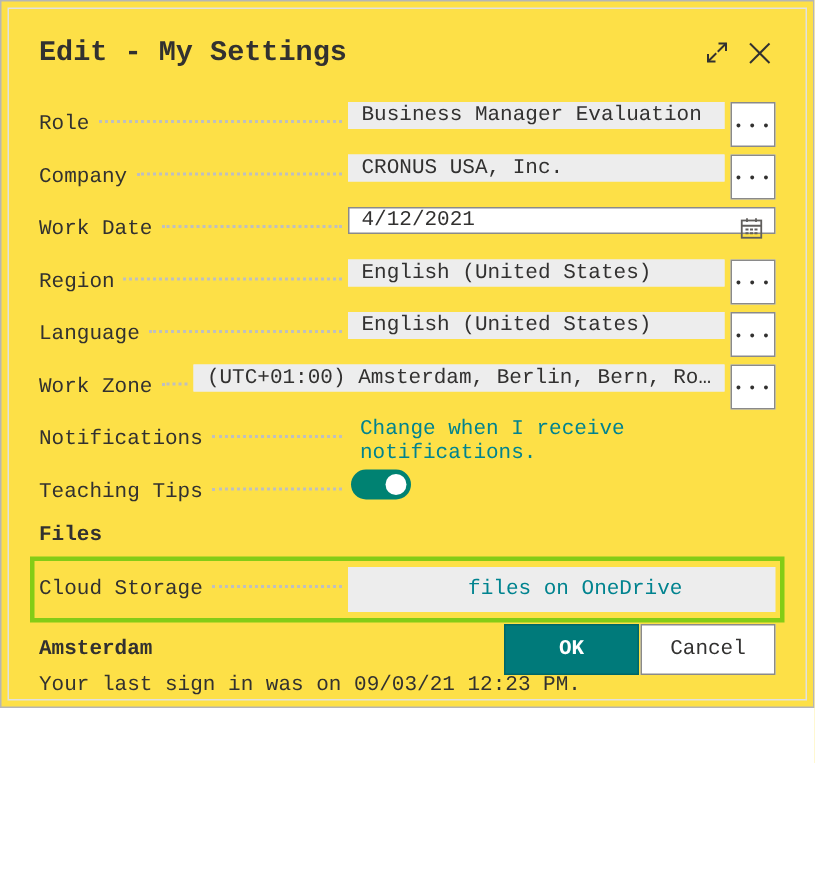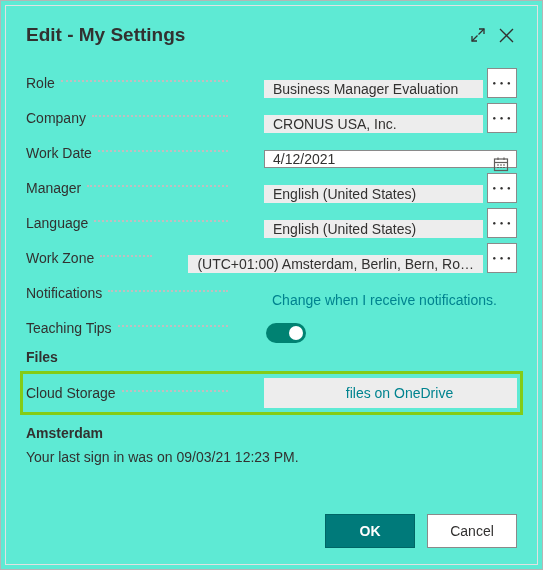--- a/index.html
+++ b/index.html
@@ -1,40 +1,40 @@
 <!DOCTYPE html>
 <html><head>
 <meta charset="utf-8">
 <style>
   * { box-sizing: border-box; margin: 0; padding: 0; }
   html, body { width: 543px; height: 579px; font-family: "Segoe UI", Arial, sans-serif; font-size: 14px; color: #323130; background: #fff; }
-  .frame { width: 543px; height: 570px; border: 1px solid #b5b5b5; background: #5eead4; }
+  .frame { width: 543px; height: 472px; border: 1px solid #b5b5b5; background: #fde047; font-family: Liberation Mono, monospace; }
   .panel { margin: 4px; padding: 18px 20px 16px 20px; border: 1px solid #e1e1e1; height: calc(100% - 8px); position: relative; }
   .header { display: flex; align-items: center; margin-bottom: 22px; }
   .title { font-size: 19px; font-weight: 600; flex: 1; }
   .hicon { width: 22px; height: 22px; display: flex; align-items: center; justify-content: center; color: #323130; cursor: pointer; margin-left: 6px; }
-  .row { display: flex; align-items: center; height: 30px; margin-bottom: 5px; gap: 32px; }
+  .row { display: flex; align-items: center; height: 30px; margin-bottom: 5px; }
   .label { width: 206px; display: flex; align-items: center; overflow: hidden; white-space: nowrap; }
   .label .txt { color: #323130; }
   .dots { flex: 1; border-bottom: 2px dotted #bfbfbf; margin: 0 4px 4px 6px; height: 0; }
-  .field { flex: 1; display: flex; align-items: flex-end; height: 30px; }
+  .field { flex: 1; display: flex; align-items: flex-start; height: 30px; }
   .valuebox { flex: 1; background: #ededed; border: 1px solid #ededed; padding: 0 8px; display: flex; align-items: center; color: #323130; white-space: nowrap; overflow: hidden; }
   .datebox { flex: 1; background: #fff; border: 1px solid #8a8a8a; padding: 0 8px; display: flex; align-items: center; position: relative; }
   .dateicon { position: absolute; right: 6px; top: 4px; color: #605e5c; }
   .assist { width: 30px; height: 30px; margin-left: 4px; border: 1px solid #8a8a8a; background: #fff; display: flex; align-items: center; justify-content: center; cursor: pointer; }
   .assist span { letter-spacing: 1px; font-size: 6px; color:#323130; }
   .linkval { flex: 1; padding: 0 8px; display: flex; align-items: center; color: #00838f; cursor: pointer; }
   .toggle { width: 40px; height: 20px; border-radius: 10px; background: #008272; position: relative; cursor: pointer; margin-left: 2px; }
   .toggle .knob { width: 14px; height: 14px; border-radius: 50%; background: #fff; position: absolute; top: 3px; right: 3px; }
   .section { font-weight: 600; font-size: 14px; margin-top: 6px; margin-bottom: 6px; }
   .highlight { border: 3px solid #84cc16; margin: 0 -6px 10px -6px; padding: 4px 3px; }
   .highlight .row { margin-bottom: 0; }
   .cloudval { flex: 1; background: #ededed; display: flex; align-items: center; justify-content: center; color: #00838f; height: 30px; cursor: pointer; padding-left: 18px; }
   .body-text { margin-top: 8px; }
-  .footer { position: absolute; right: 20px; bottom: 16px; display: flex; gap: 12px; }
+  .footer { position: absolute; right: 20px; bottom: 16px; display: flex; gap: 1px; }
   .btn { min-width: 90px; height: 34px; display: flex; align-items: center; justify-content: center; font-size: 14px; cursor: pointer; }
   .btn.primary { background: #007a7a; border: 1px solid #006666; color: #fff; font-weight: 600; }
   .btn.secondary { background: #fff; border: 1px solid #8a8a8a; color: #323130; }
   svg { display: block; }
 </style>
 </head>
 <body>
 
 <div class="frame">
   <div class="panel">
@@ -105,21 +105,21 @@
                 <path d="M8 12.5 H10"></path>
                 <path d="M11 12.5 H13"></path>
             </svg>
           </span>
         </div>
       </div>
     </div>
 
     <div class="row">
       <div class="label">
-          <span class="txt">Manager</span>
+          <span class="txt">Region</span>
           <span class="dots"></span>
         </div>
       <div class="field">
         <div class="valuebox">English (United States)</div>
         <div class="assist">
             <span>● ● ●</span>
           </div>
       </div>
     </div>
 

